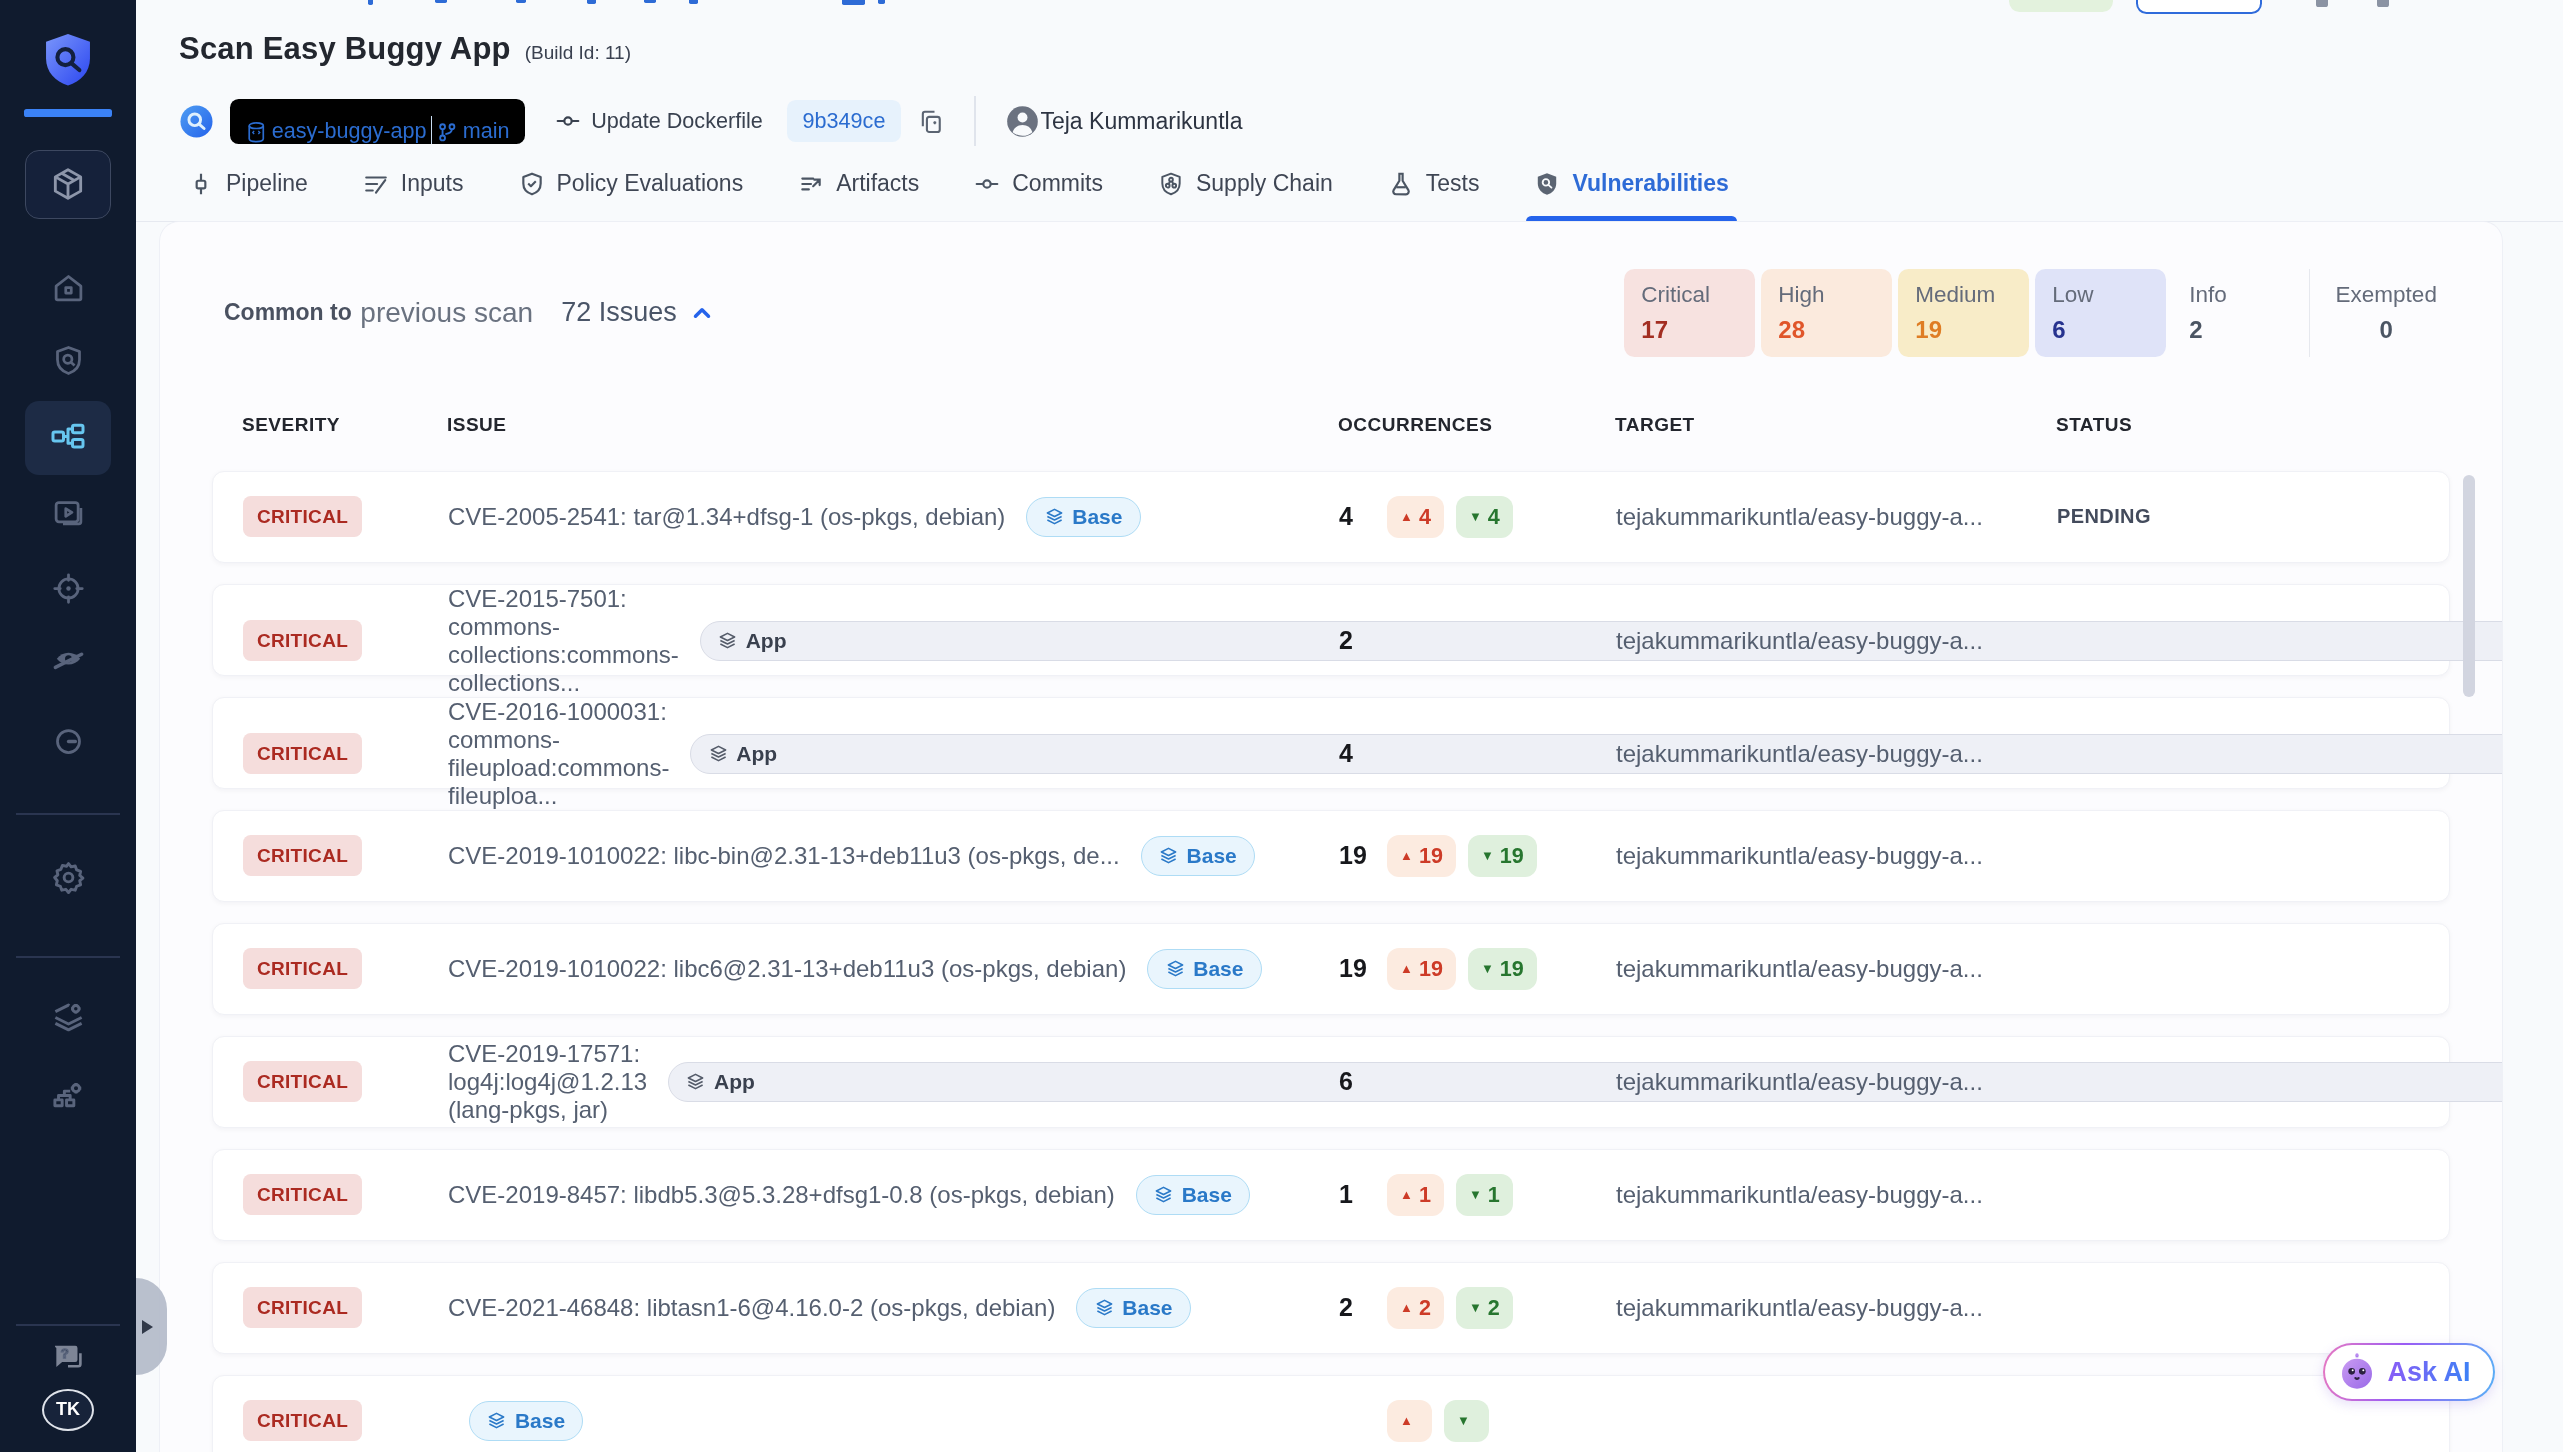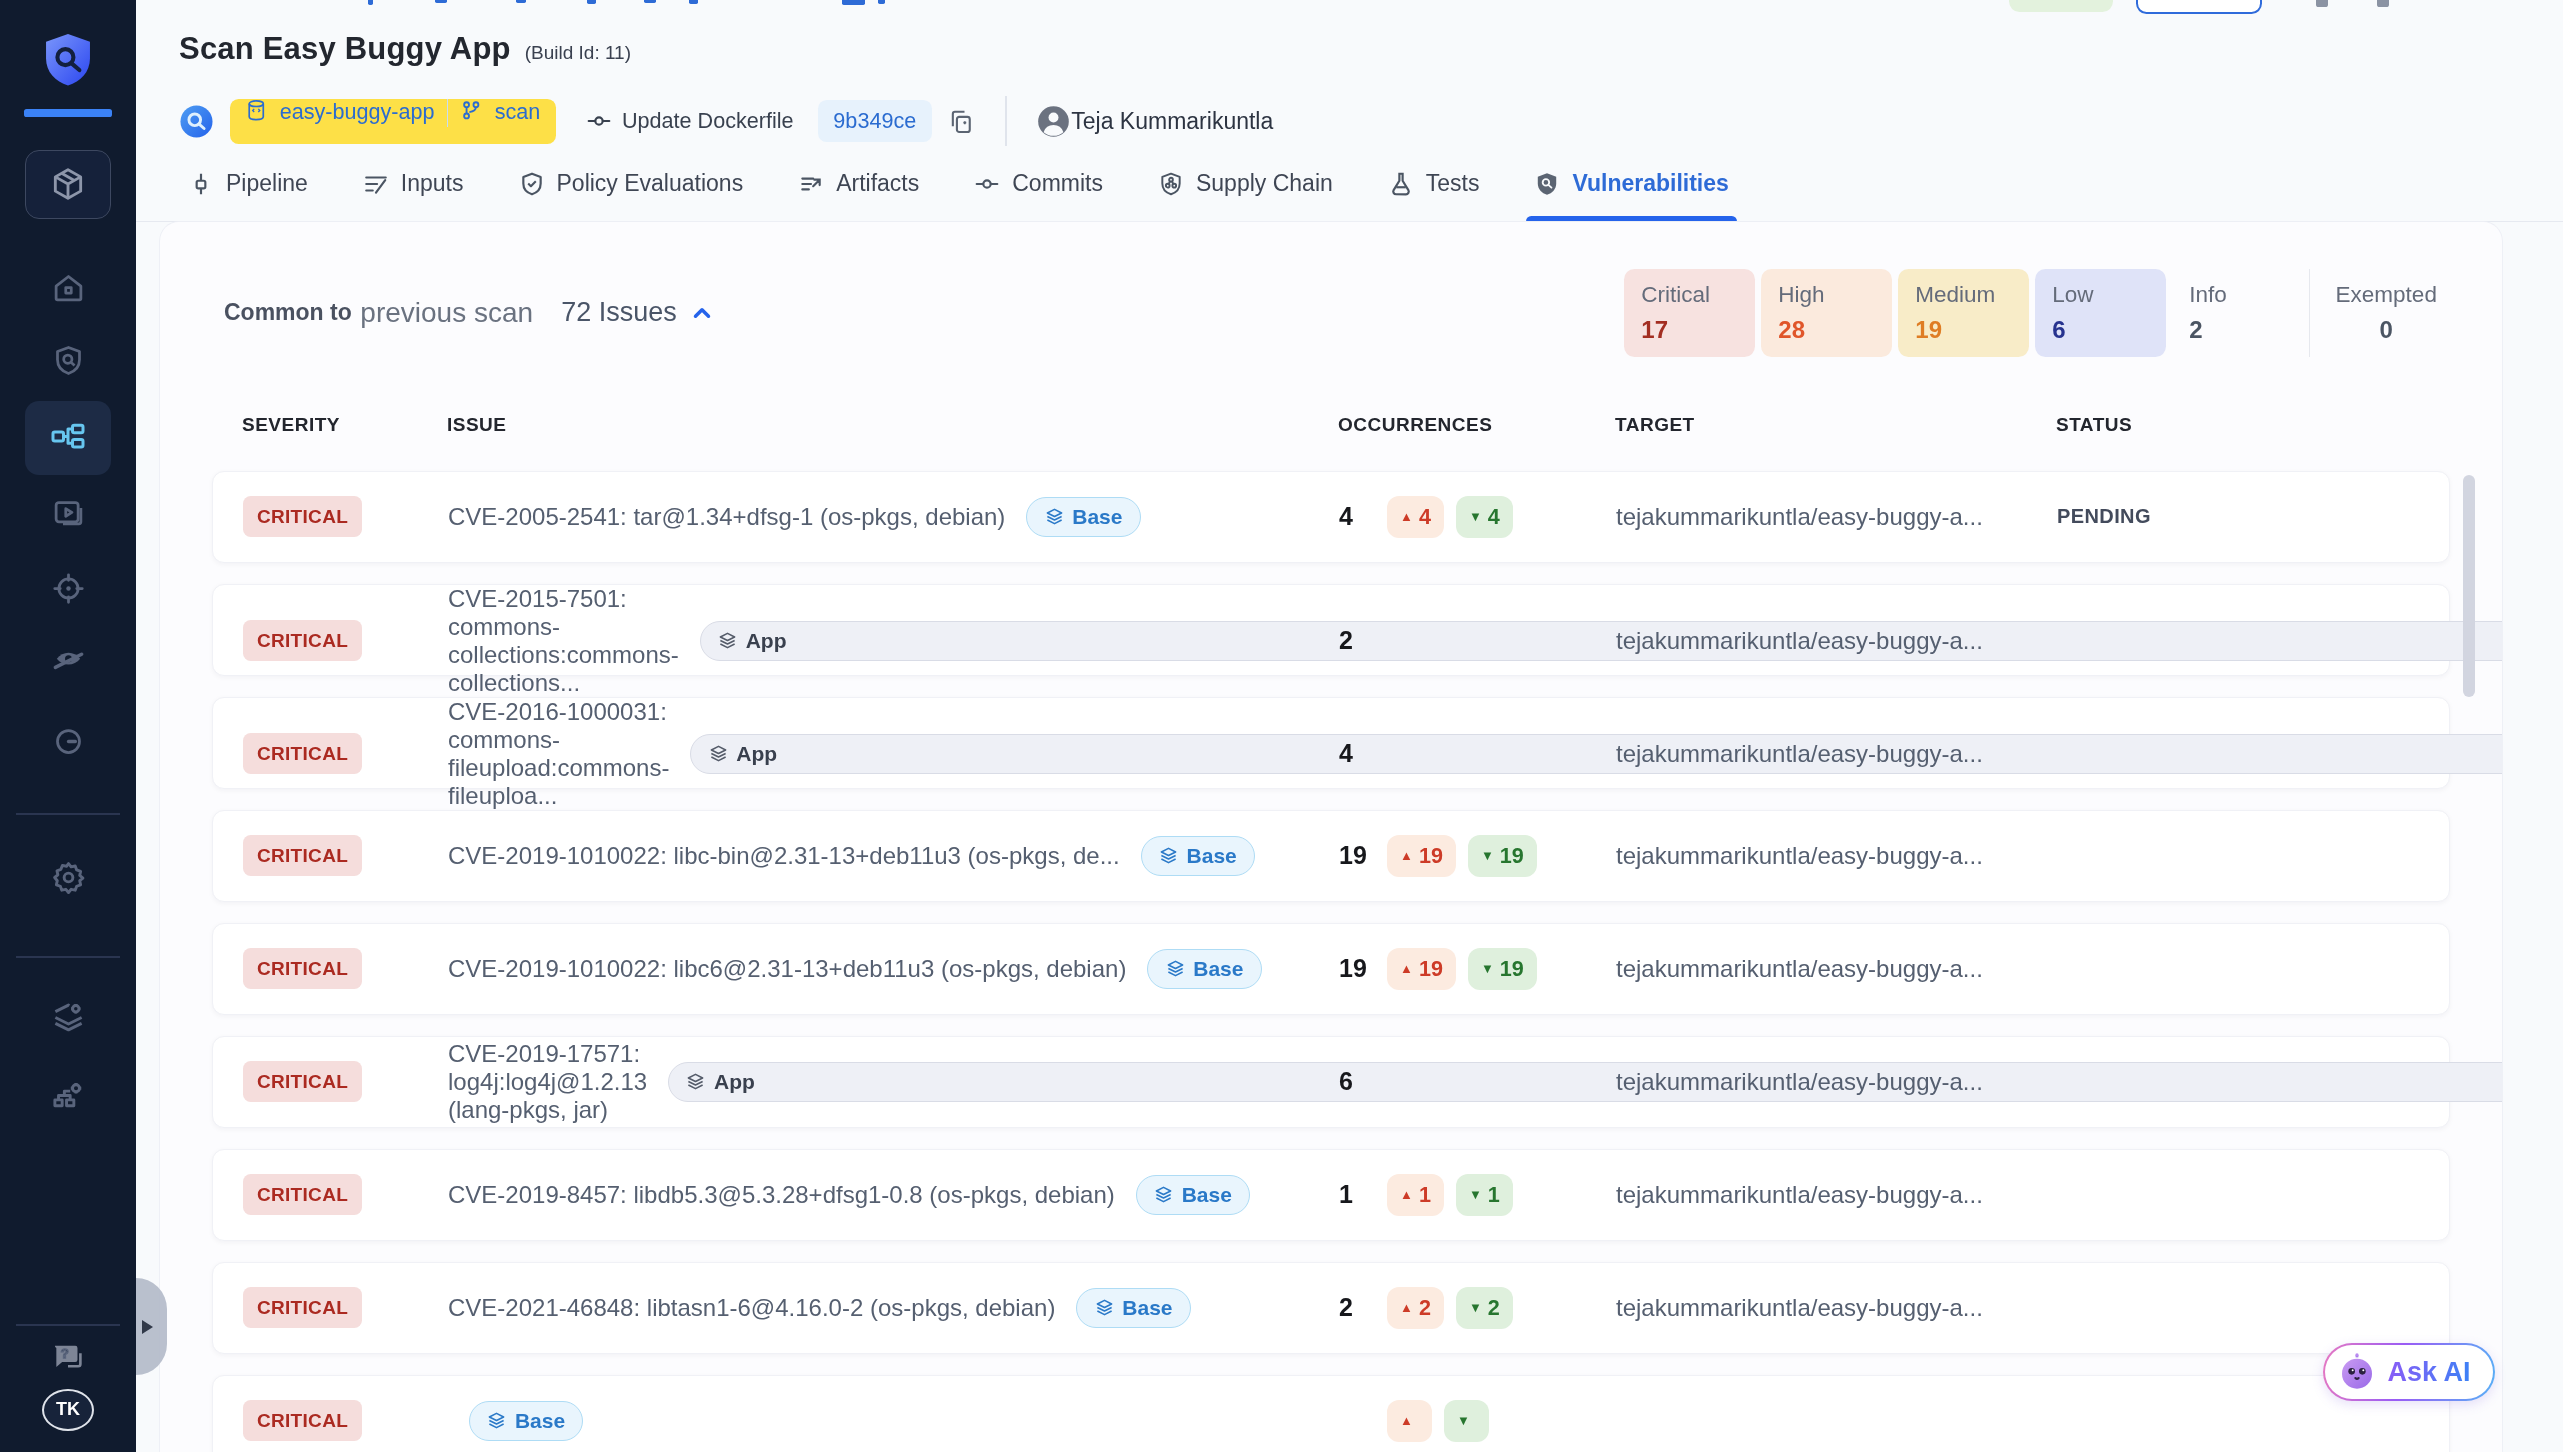--- a/index.html
+++ b/index.html
@@ -27,21 +27,21 @@
   .cutoff-green { position:absolute; top:-26px; left:1873px; width:104px; height:38px; background:#e3f2dd; border-radius:10.4px; }
   .cutoff-outline { position:absolute; top:-29px; left:2000px; width:126px; height:43px; background:#fff; border:2.6px solid #2f6bdb; border-radius:10.4px; }
   .cutoff-ic { position:absolute; top:-7px; width:12px; height:14px; background:#8b93a3; border-radius:2.6px; }
 
   .page-header { padding:31px 0 0 43px; }
   .title-line { display:flex; align-items:baseline; gap:14px; }
   .page-title { font-size:31px; font-weight:700; color:#23272f; letter-spacing:0.2px; }
   .build-id { font-size:19px; color:#3a4150; }
 
   .info-row { display:flex; align-items:center; margin-top:29px; gap:15.6px; }
-  .repo-pill { display:flex; align-items:flex-start; gap:12px; background:#fde047; border-radius:8.6px; height:45px; padding:0 15.6px; font-size:21.6px; color:#2b6cd0; font-weight:500; cursor:pointer; }
+  .repo-pill { display:flex; align-items:flex-end; gap:4px; background:#000000; border-radius:8.6px; height:45px; padding:0 15.6px; font-size:21.6px; color:#2b6cd0; font-weight:500; cursor:pointer; }
   .repo-sep { width:1.7px; height:28px; background:#c9ddf1; }
   .commit-msg { display:flex; align-items:center; gap:10.4px; font-size:21.6px; color:#39414f; margin-left:14px; }
   .sha-pill { background:#e7f2fc; color:#2b6cd0; font-size:21.6px; height:42px; display:flex; align-items:center; padding:0 15.6px; border-radius:8.6px; margin-left:8.6px; cursor:pointer;text-align:center; }
   .v-divider { width:1.7px; height:50px; background:#e0e4ec; margin:0 14px; }
   .author { display:flex; align-items:center; font-size:23px; color:#2d3442; }
 
   
   .tabs { display:flex; align-items:flex-end; gap:55px; padding-left:52px; margin-top:24px; border-bottom:1.7px solid #e6e9f0; }
   .tab { display:flex; align-items:center; gap:12px; padding-bottom:24px; position:relative; font-size:23px; font-weight:500; color:#3f4654; cursor:pointer; white-space:nowrap; }
   .tab svg { stroke:#4b5563; }
@@ -268,21 +268,21 @@
               <path d="M9.8 10.5l-1.6 1.7 1.6 1.7M14.2 10.5l1.6 1.7-1.6 1.7" stroke-width="1.4"></path>
           </svg>
           <span>easy-buggy-app</span>
           <span class="repo-sep"></span>
           <svg width="22.5" height="22.5" viewBox="0 0 24 24" fill="none" stroke="#2b6cd0" stroke-width="2">
             <circle cx="7" cy="6" r="2.6"></circle>
               <circle cx="17" cy="6" r="2.6"></circle>
               <circle cx="7" cy="18" r="2.6"></circle>
             <path d="M7 8.6v6.8M17 8.6c0 4.2-4 5-7 5.4"></path>
           </svg>
-          <span>scan</span>
+          <span>main</span>
         </span>
         <span class="commit-msg">
           <svg width="26" height="26" viewBox="0 0 24 24" fill="none" stroke="#39414f" stroke-width="2" stroke-linecap="round">
             <circle cx="12" cy="12" r="3.4"></circle>
               <path d="M2.5 12h6M15.5 12h6"></path>
           </svg>
           <span>Update Dockerfile</span>
         </span>
         <span class="sha-pill">
           <span>9b349ce</span>

